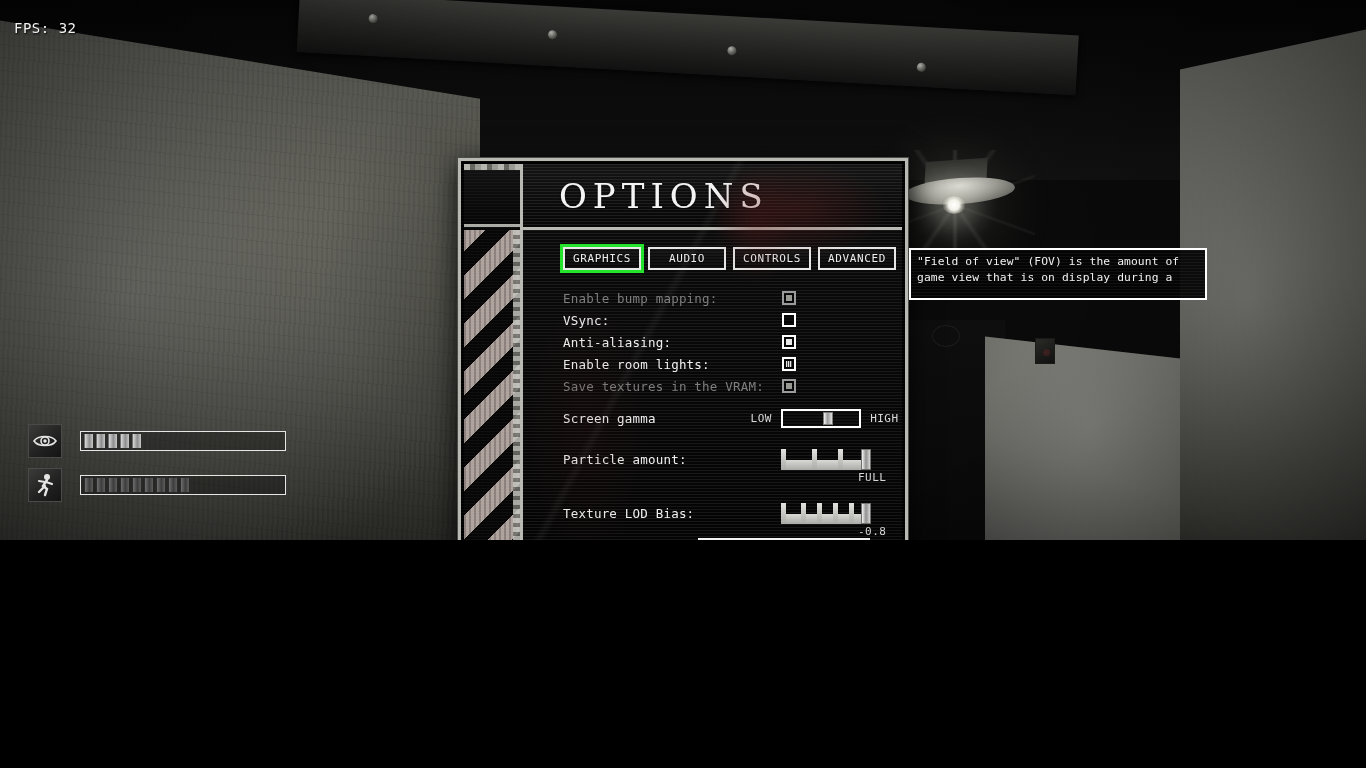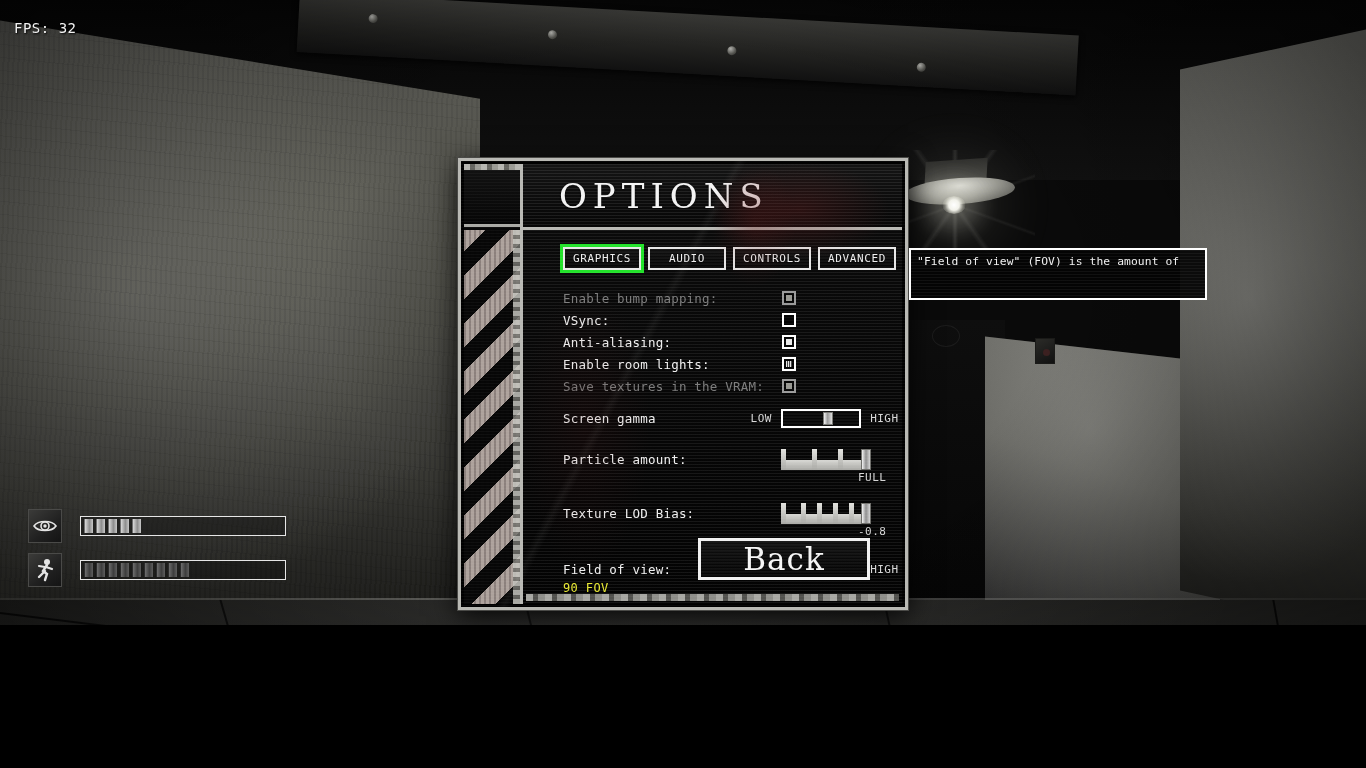--- a/index.html
+++ b/index.html
@@ -7,21 +7,21 @@
 
   html, body {
     width: 1366px; height: 768px;
     overflow: hidden;
     background: #000;
     font-family: "DejaVu Sans Mono", monospace;
   }
 
   #screen {
     position: relative;
-    width: 1366px; height: 625px;
+    width: 1366px; height: 540px;
     overflow: hidden;
     background: #0a0a0a;
   }
 
   
   .scene { position: absolute; inset: 0; overflow: hidden; }
 
   
   .ceiling {
     position: absolute; left: 0; top: 0; width: 1366px; height: 180px;
@@ -592,15 +592,16 @@
       <div class="back-btn">Back</div>
       <div class="dlg-bottom-strip"></div>
     </div>
 
     <div class="scanlines"></div>
     <div class="grime"></div>
   </div>
 
   <div class="tooltip">
     <div>"Field of view" (FOV) is the amount of</div>
+    <div>game view that is on display during a</div>
   </div>
 
 </div>
 
 </body></html>

